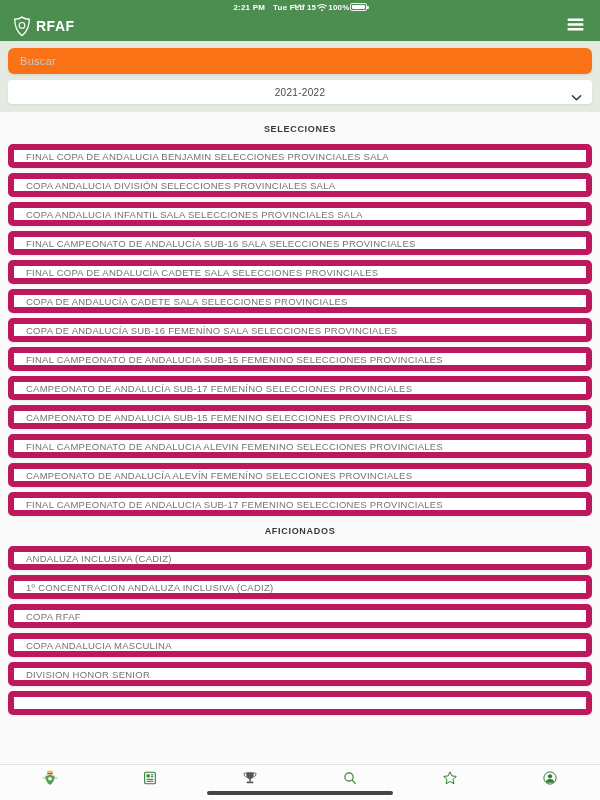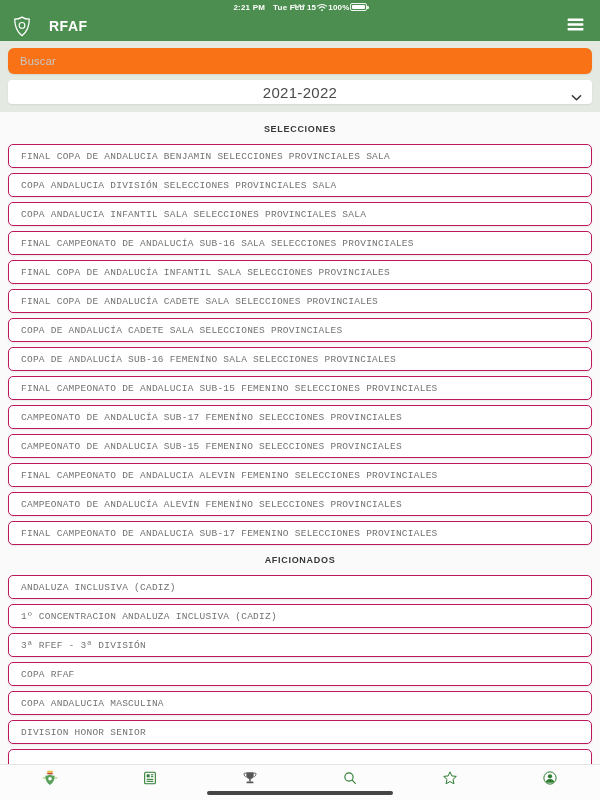--- a/index.html
+++ b/index.html
@@ -19,44 +19,44 @@
   .sb-center{position:absolute;left:50%;transform:translateX(-50%);color:rgba(255,255,255,.75);
     font-size:9px;letter-spacing:1px;top:1px;}
   .sb-right{display:flex;align-items:center;}
   .wifi svg{display:block;}
   .batt{position:relative;width:17px;height:8px;border:1px solid rgba(255,255,255,.9);border-radius:2px;}
   .batt::before{content:"";position:absolute;left:1px;top:1px;bottom:1px;right:1px;background:#fff;border-radius:1px;}
   .batt::after{content:"";position:absolute;right:-3px;top:2px;width:2px;height:3px;background:rgba(255,255,255,.9);
     border-radius:0 1px 1px 0;}
 
   .navbar{height:27px;display:flex;align-items:center;justify-content:space-between;padding:0 13px 3px;}
-  .brand{display:flex;align-items:center;gap:18px;}
+  .brand{display:flex;align-items:center;gap:5px;}
   .brand-title{color:#fff;font-size:14px;font-weight:800;letter-spacing:.5px;}
   .crest svg{display:block;}
   .menu-btn{background:none;border:none;padding:2px;cursor:pointer;display:flex;}
 
   
   .filters{background:var(--filter-bg);padding:7px 8px 8px;}
   .search{display:block;width:100%;height:26px;border:none;border-radius:6px;background:#f97316;
     padding:0 12px;font-size:11px;color:#444;box-shadow:0 1px 2px rgba(0,0,0,.08);outline:none;
     font-family:"Liberation Sans",sans-serif;}
   .search::placeholder{color:#c8c8c8;letter-spacing:.3px;}
   .dropdown{position:relative;margin-top:6px;height:24px;background:#fff;border-radius:4px;
     box-shadow:0 1px 2px rgba(0,0,0,.08);display:flex;align-items:center;justify-content:center;cursor:pointer;}
-  .dropdown-value{font-size:15px;color:#4a4a4a;letter-spacing:.3px;}
+  .dropdown-value{font-size:10px;color:#4a4a4a;letter-spacing:.3px;}
   .chev{position:absolute;right:10px;top:8px;}
 
   
   .content{padding:12px 8px 0;text-align:center;}
   .section-title{font-size:9px;font-weight:700;color:#383838;letter-spacing:.7px;height:12px;
     margin:0 2px 8px;}
   .section-title.second{margin-top:10px;}
-  .row{height:24px;background:#fff;border:1px solid #be185d;border-radius:5px;margin-bottom:5px;
+  .row{height:24px;background:#fff;border:6px solid #be185d;border-radius:5px;margin-bottom:5px;
     display:flex;align-items:center;padding:0 12px;font-size:9.5px;color:#737373;letter-spacing:.25px;
-    box-shadow:0 1px 2px rgba(0,0,0,.07);cursor:pointer;white-space:nowrap;overflow:hidden;font-family:Liberation Mono, monospace;}
+    box-shadow:0 1px 2px rgba(0,0,0,.07);cursor:pointer;white-space:nowrap;overflow:hidden;}
 
   
   .tabbar{position:absolute;left:0;right:0;bottom:0;height:36px;background:#fcfcfc;
     border-top:1px solid #e3e3e3;display:flex;align-items:flex-start;padding-top:5px;}
   .tab{flex:1;display:flex;justify-content:center;background:none;border:none;cursor:pointer;padding:0;}
   .tab svg{display:block;}
   .home-indicator{position:absolute;left:50%;transform:translateX(-50%);bottom:5px;width:186px;height:4px;
     background:#454545;border-radius:2px;cursor:pointer;}
 </style>
 </head>
@@ -119,35 +119,33 @@
       </span>
     </div>
   </div>
 
   <div class="content">
     <div class="section-title">SELECCIONES</div>
     <div class="row">FINAL COPA DE ANDALUCIA BENJAMIN SELECCIONES PROVINCIALES SALA</div>
     <div class="row">COPA ANDALUCIA DIVISIÓN SELECCIONES PROVINCIALES SALA</div>
     <div class="row">COPA ANDALUCIA INFANTIL SALA SELECCIONES PROVINCIALES SALA</div>
     <div class="row">FINAL CAMPEONATO DE ANDALUCÍA SUB-16 SALA SELECCIONES PROVINCIALES</div>
-    <div class="row">FINAL COPA DE ANDALUCÍA INFANTIL SALA SELECCIONES PROVINCIALES</div>
     <div class="row">FINAL COPA DE ANDALUCÍA CADETE SALA SELECCIONES PROVINCIALES</div>
     <div class="row">COPA DE ANDALUCÍA CADETE SALA SELECCIONES PROVINCIALES</div>
     <div class="row">COPA DE ANDALUCÍA SUB-16 FEMENÍNO SALA SELECCIONES PROVINCIALES</div>
     <div class="row">FINAL CAMPEONATO DE ANDALUCIA SUB-15 FEMENINO SELECCIONES PROVINCIALES</div>
     <div class="row">CAMPEONATO DE ANDALUCÍA SUB-17 FEMENÍNO SELECCIONES PROVINCIALES</div>
     <div class="row">CAMPEONATO DE ANDALUCIA SUB-15 FEMENINO SELECCIONES PROVINCIALES</div>
     <div class="row">FINAL CAMPEONATO DE ANDALUCIA ALEVIN FEMENINO SELECCIONES PROVINCIALES</div>
     <div class="row">CAMPEONATO DE ANDALUCÍA ALEVÍN FEMENÍNO SELECCIONES PROVINCIALES</div>
     <div class="row">FINAL CAMPEONATO DE ANDALUCIA SUB-17 FEMENINO SELECCIONES PROVINCIALES</div>
 
     <div class="section-title second">AFICIONADOS</div>
     <div class="row">ANDALUZA INCLUSIVA (CADIZ)</div>
     <div class="row">1º CONCENTRACION ANDALUZA INCLUSIVA (CADIZ)</div>
-    <div class="row">3ª RFEF - 3ª DIVISIÓN</div>
     <div class="row">COPA RFAF</div>
     <div class="row">COPA ANDALUCIA MASCULINA</div>
     <div class="row">DIVISION HONOR SENIOR</div>
     <div class="row"></div>
   </div>
 
   <div class="tabbar">
     <button class="tab">
       <span>
         <svg width="16" height="16" viewBox="0 0 20 20" aria-hidden="true">

